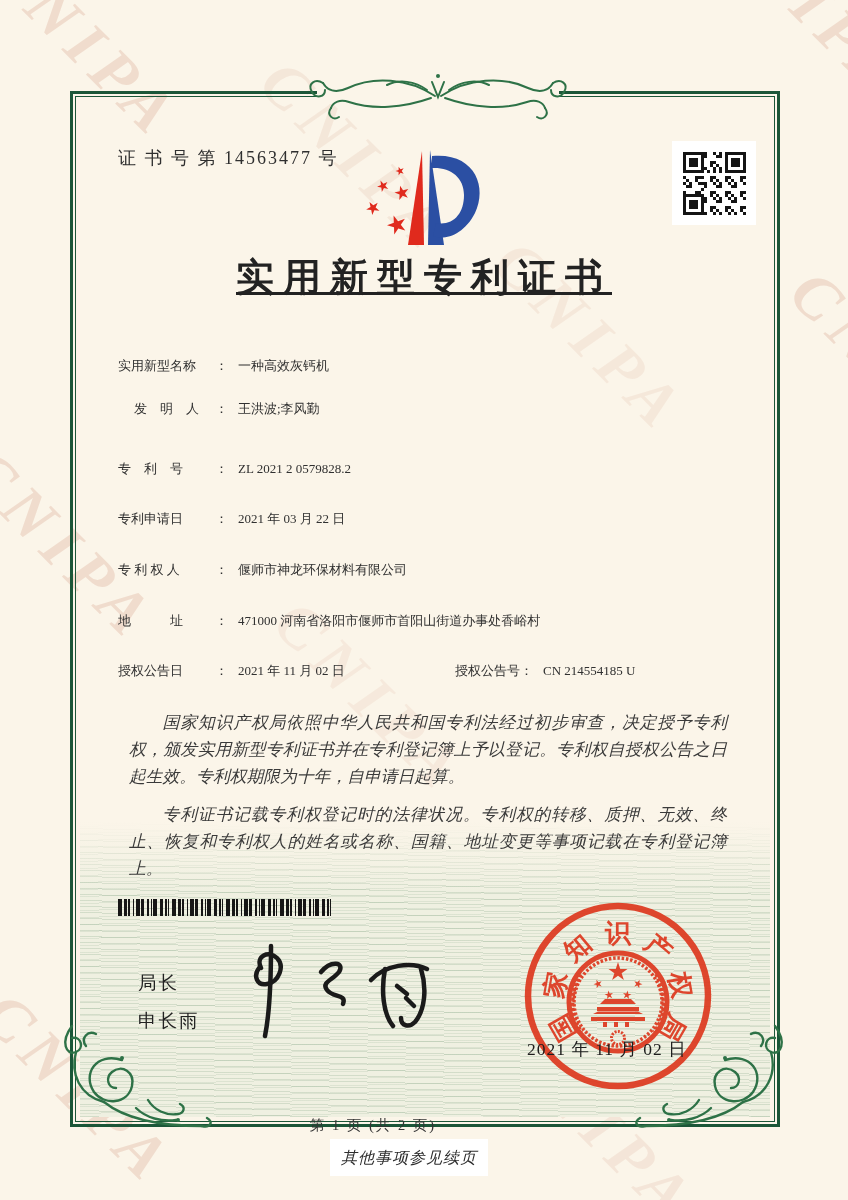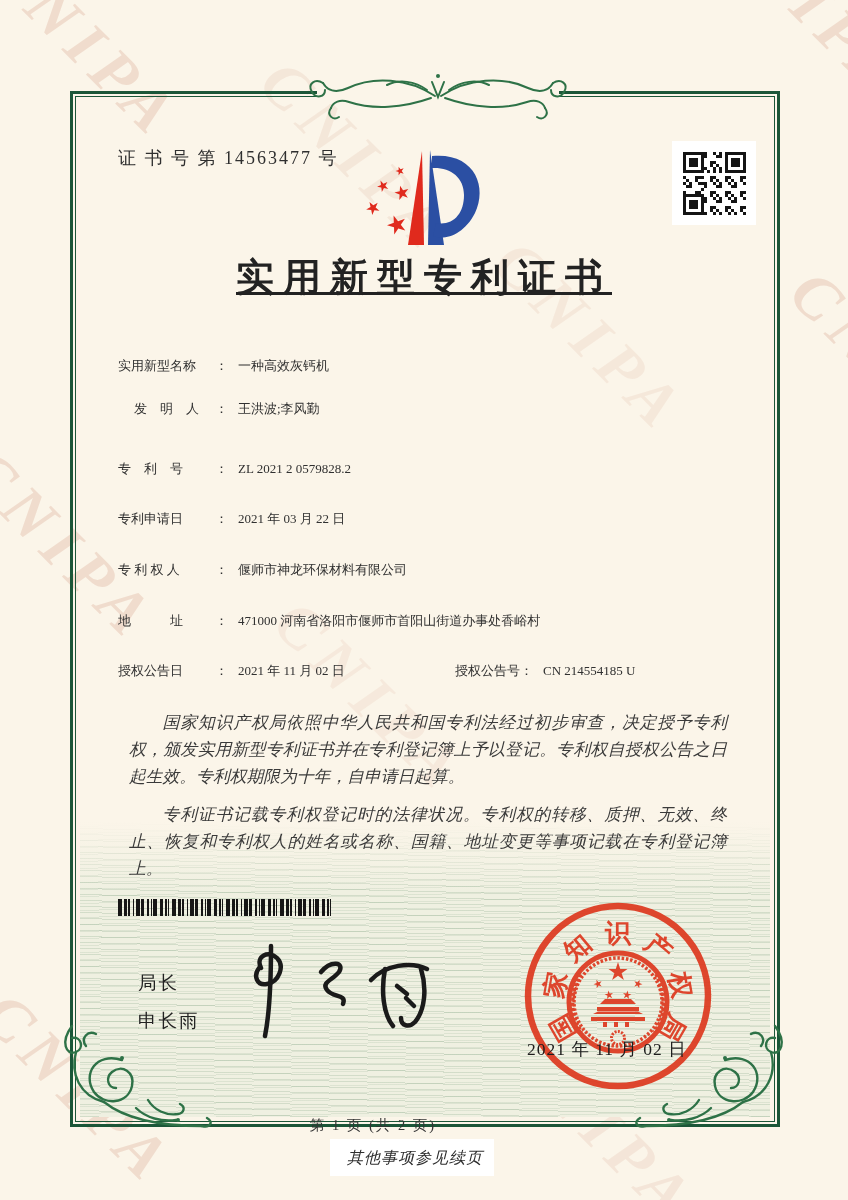--- a/index.html
+++ b/index.html
@@ -87,21 +87,21 @@
     position:absolute;left:527px;top:1037px;z-index:7;
     font-size:17.5px;letter-spacing:1px;color:#1d1d1d;white-space:nowrap;
   }
   .page-info{
     position:absolute;left:70px;top:1096px;width:606px;z-index:5;
     text-align:center;font-size:14.5px;letter-spacing:2px;color:#333;margin-top:20px;
   }
   .note-strip{
     position:absolute;left:330px;top:1139px;width:158px;height:37px;z-index:5;
     background:#ffffff;text-align:center;line-height:37px;
-    font-size:16px;font-style:italic;letter-spacing:1px;color:#2e2e2e;padding-left:6px;
+    font-size:16px;font-style:italic;letter-spacing:1px;color:#2e2e2e;
   }
 </style>
 </head>
 <body>
 
 <div class="page">
 
   <span class="wm" style="left:-36px;top:6px;">CNIPA</span>
   <span class="wm" style="left:236px;top:120px;opacity:.55;">CNIPA</span>
   <span class="wm" style="left:690px;top:-34px;">CNIPA</span>

